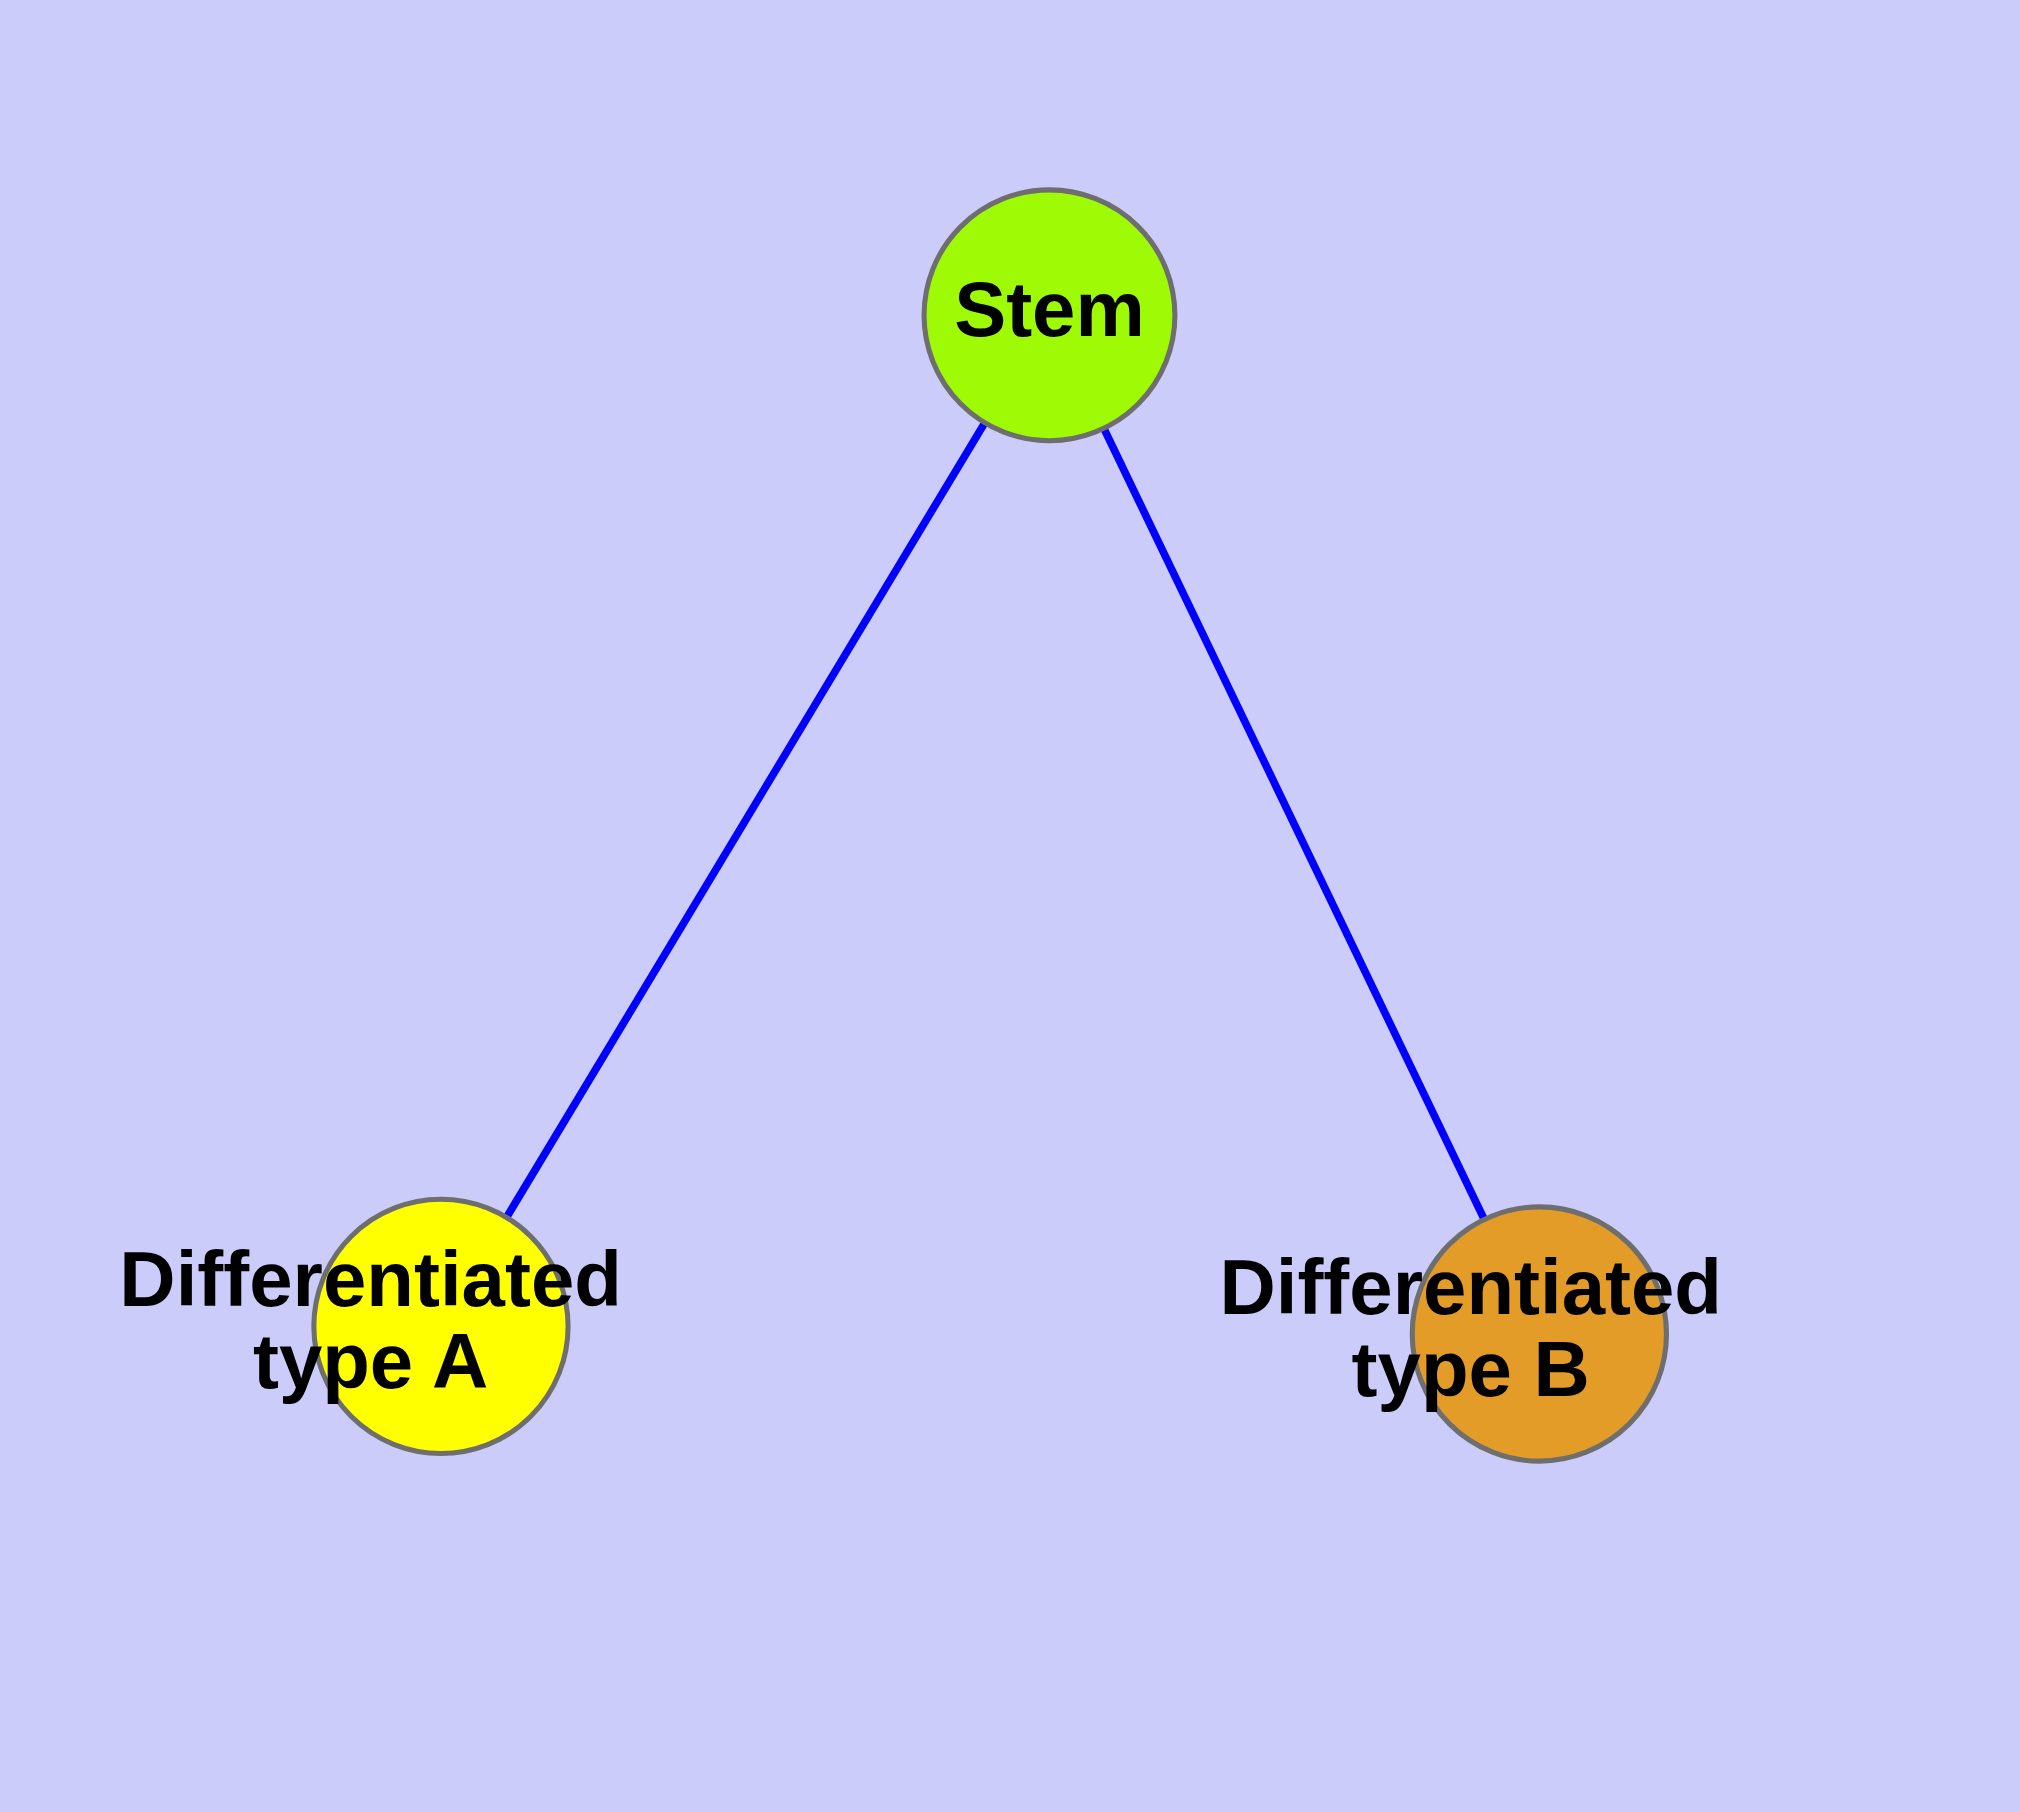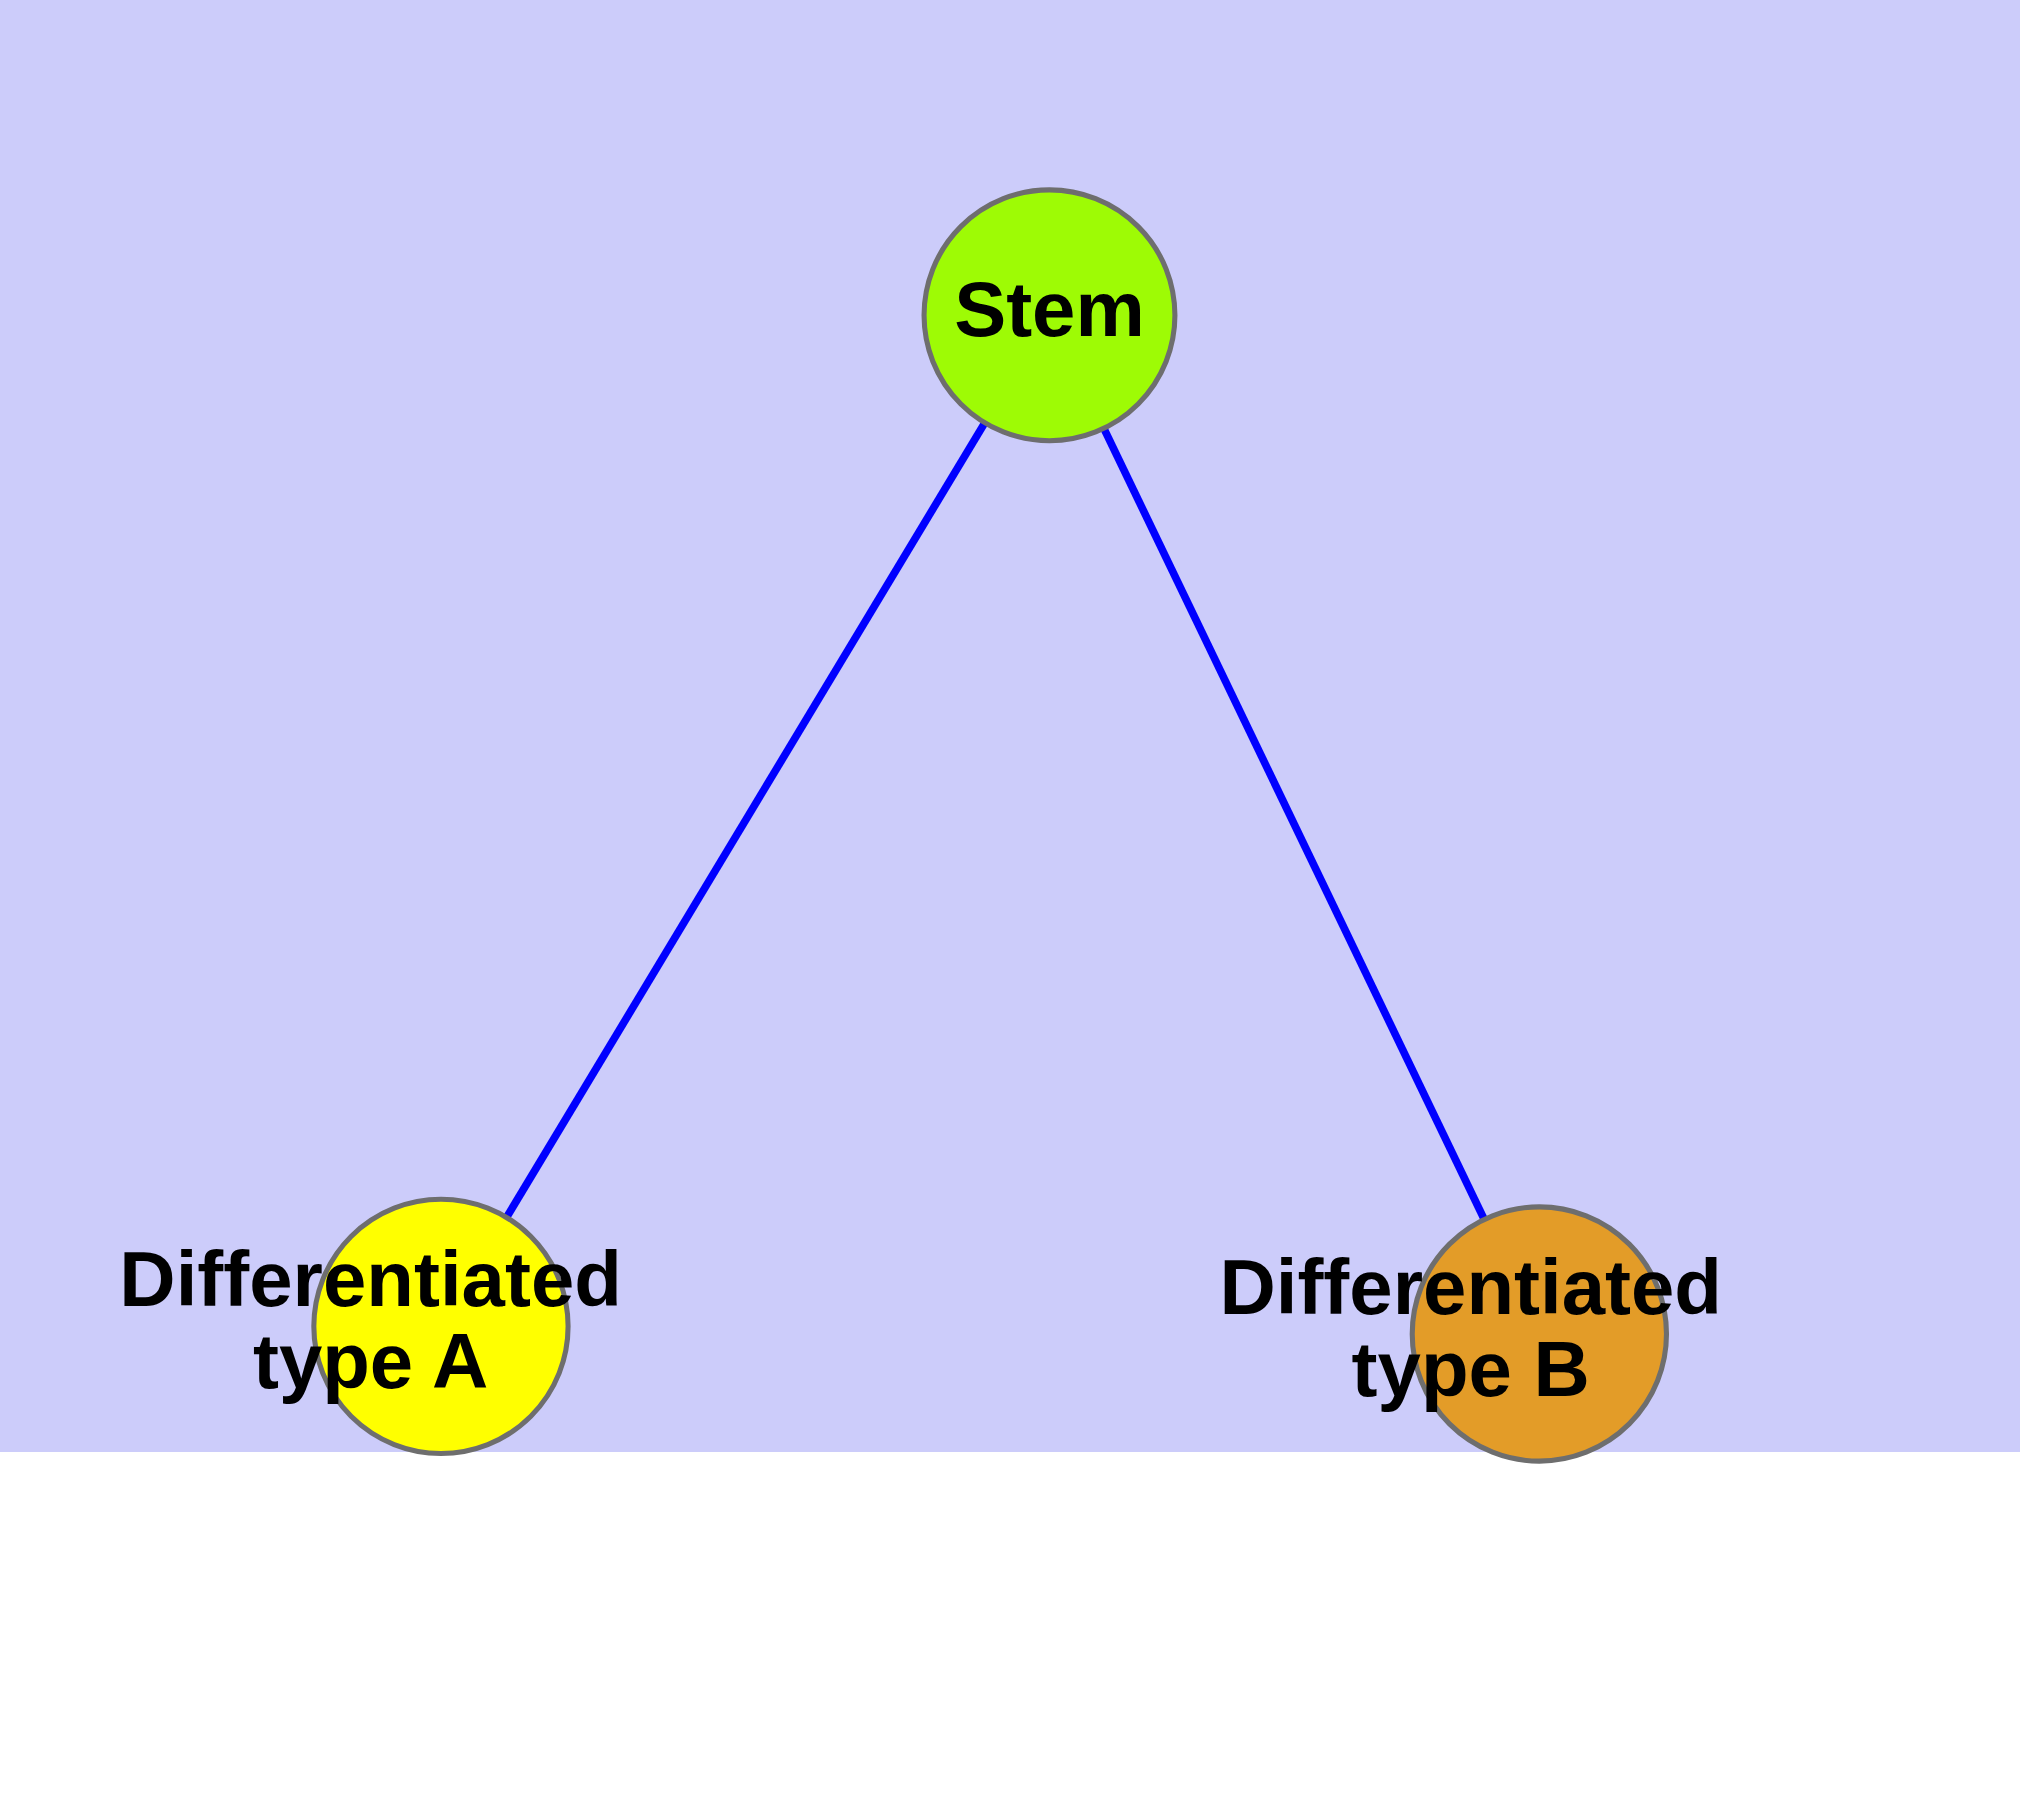--- a/index.html
+++ b/index.html
@@ -9,21 +9,21 @@
   }
   body {
     width: 2021px;
     height: 1812px;
     overflow: hidden;
     font-family: "Liberation Sans", sans-serif;
   }
   #graph-canvas {
     position: relative;
     width: 2021px;
-    height: 1452px;
+    height: 1812px;
     background: #ccccfa;
   }
   #graph-svg {
     position: absolute;
     top: 0;
     left: 0;
     width: 2021px;
     height: 1812px;
     display: block;
   }

